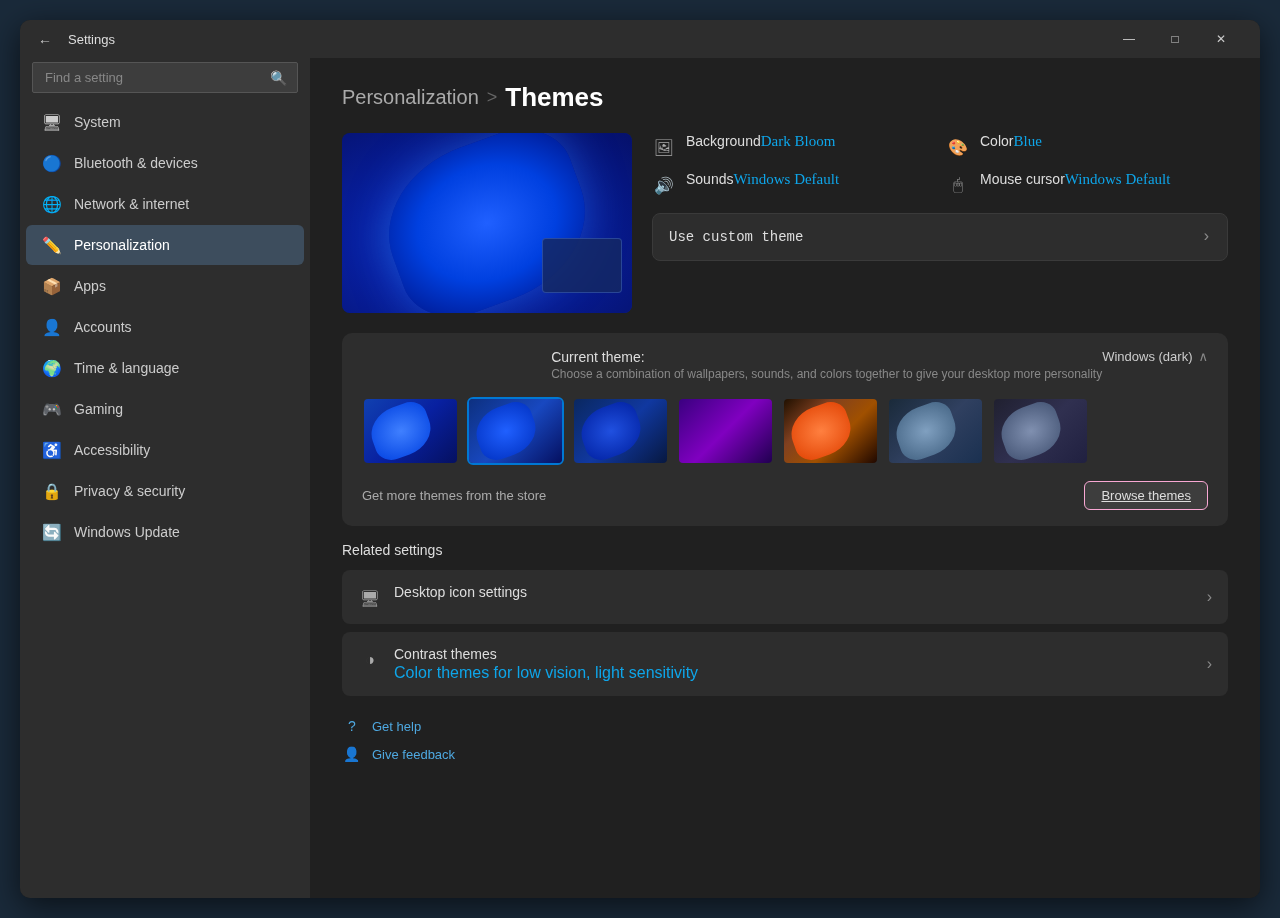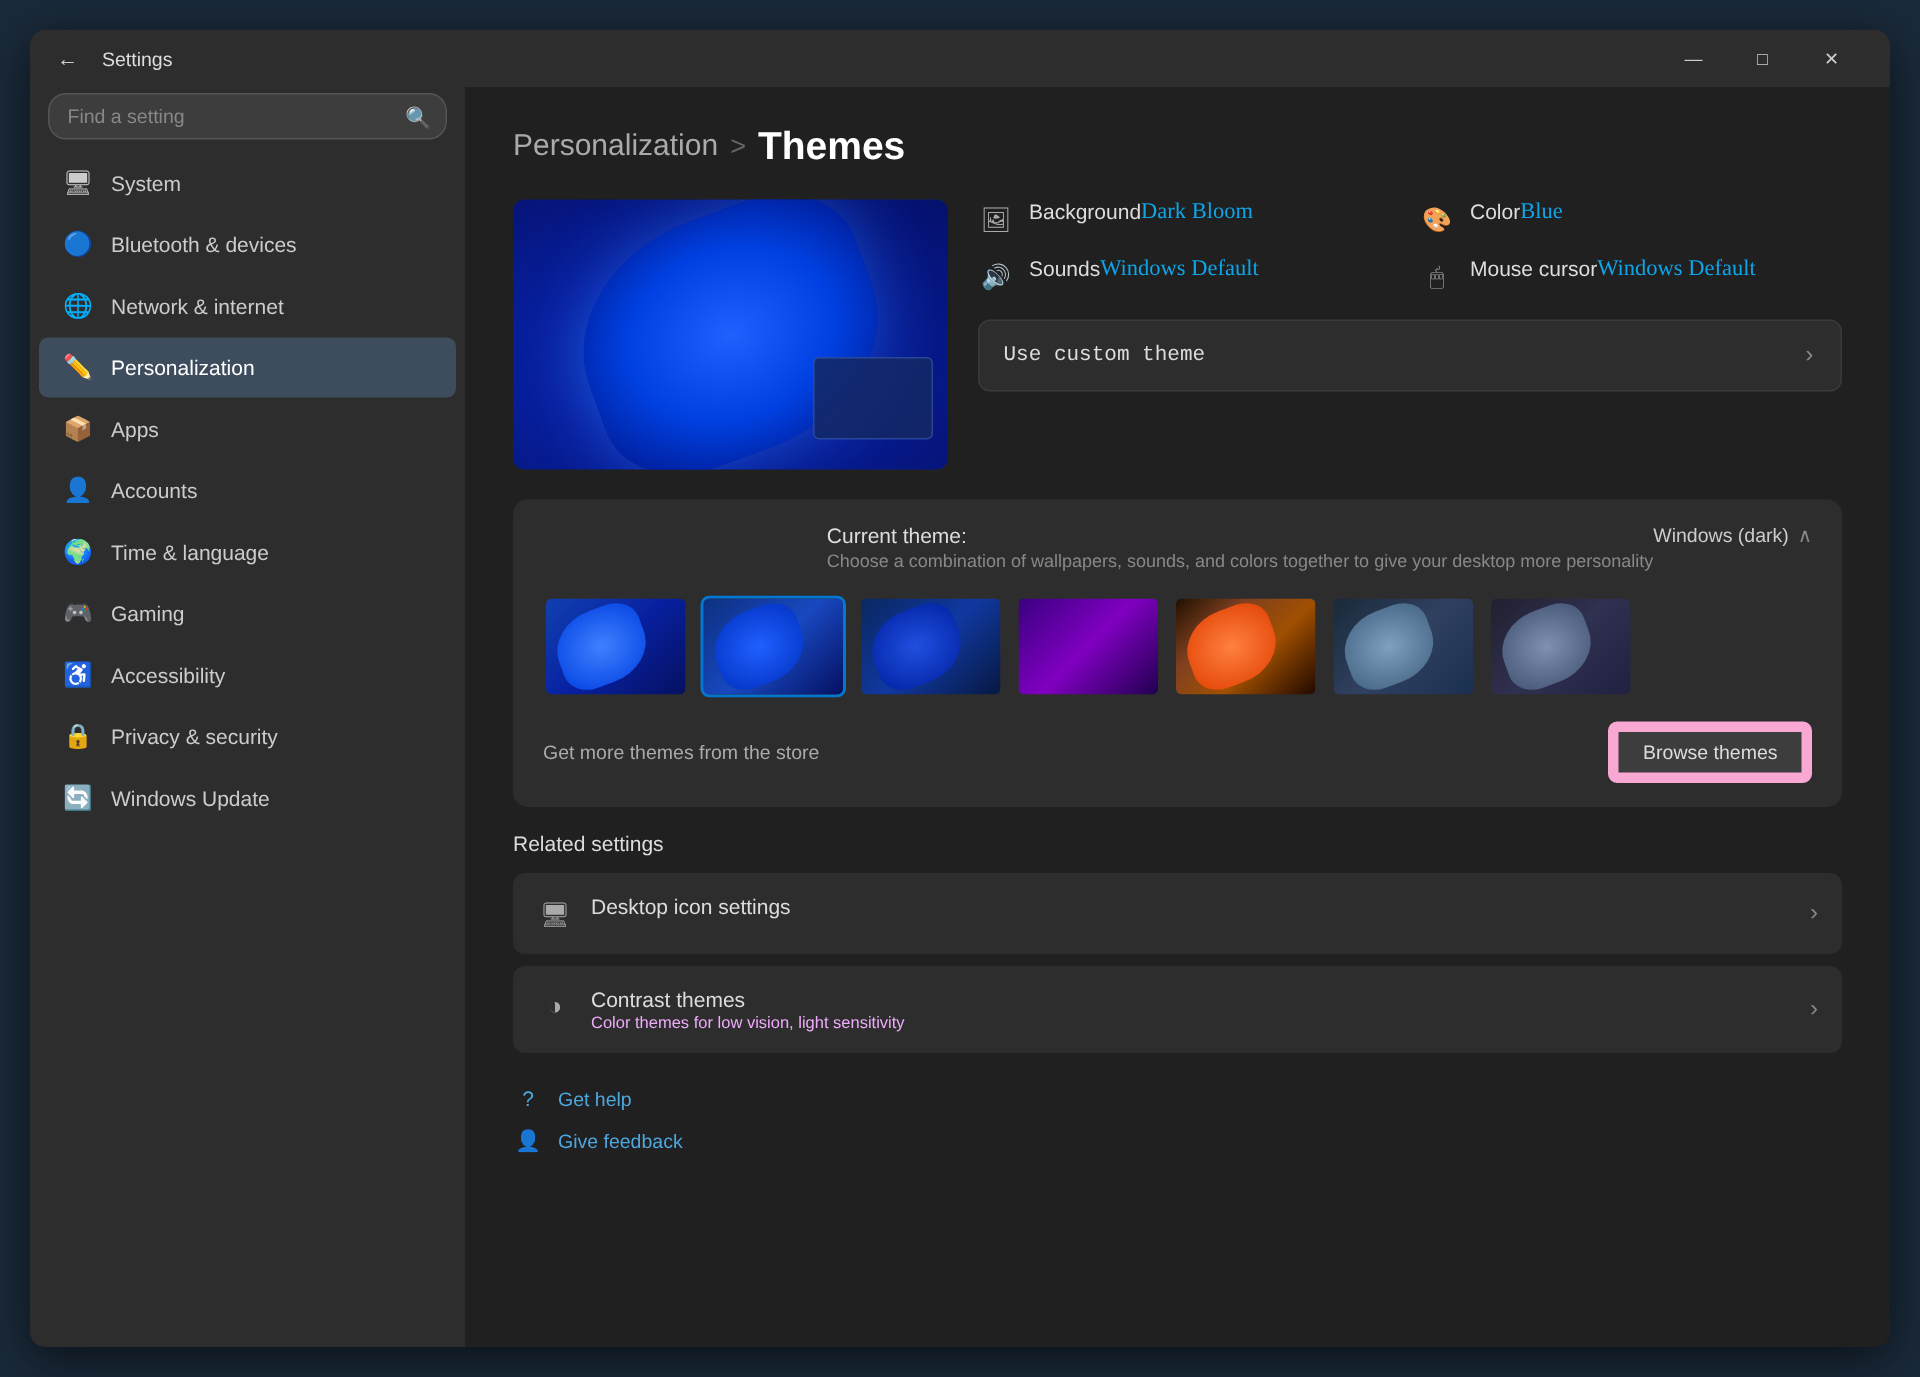--- a/index.html
+++ b/index.html
@@ -116,21 +116,21 @@
     .user-name { font-size: 14px; color: #fff; font-weight: 500; }
     .user-email { font-size: 12px; color: #aaa; }
     .search-box {
       margin: 4px 12px 8px;
       position: relative;
     }
     .search-input {
       width: 100%;
       background: #3d3d3d;
       border: 1px solid #555;
-      border-radius: 12px;
+      border-radius: 2px;
       color: #ccc;
       font-size: 13px;
       padding: 7px 32px 7px 12px;
       outline: none;
     }
     .search-input::placeholder { color: #888; }
     .search-icon {
       position: absolute;
       right: 10px;
       top: 50%;
@@ -343,26 +343,27 @@
     .bloom7 { background: radial-gradient(#8090b0, #405070); }
     .store-row {
       display: flex;
       align-items: center;
       justify-content: space-between;
       margin-top: 16px;
     }
     .store-label { font-size: 13px; color: #aaa; }
     .browse-btn {
       background: #3d3d3d;
-      border: 7px solid #f9a8d4;
+      border: 1px solid #f9a8d4;
       border-radius: 6px;
       color: #ddd;
       font-size: 13px;
       padding: 6px 16px;
       cursor: pointer;
+      text-decoration: underline;
     }
     
     .related-title {
       font-size: 14px;
       color: #ddd;
       font-weight: 500;
       margin-bottom: 12px;
     }
     .related-item {
       display: flex;
@@ -384,21 +385,21 @@
       height: 24px;
       display: flex;
       align-items: center;
       justify-content: center;
       color: #aaa;
       font-size: 16px;
       flex-shrink: 0;
       margin-top: 2px;
     }
     .related-text-label { font-size: 14px; color: #ddd; }
-    .related-text-desc { font-size: 11px; color: #f0abfc; margin-top: 2px; }
+    .related-text-desc { font-size: 16px; color: #0ea5e9; margin-top: 2px; }
     
     .footer-links {
       margin-top: 20px;
       display: flex;
       flex-direction: column;
       gap: 8px;
     }
     .footer-link {
       display: flex;
       align-items: center;

